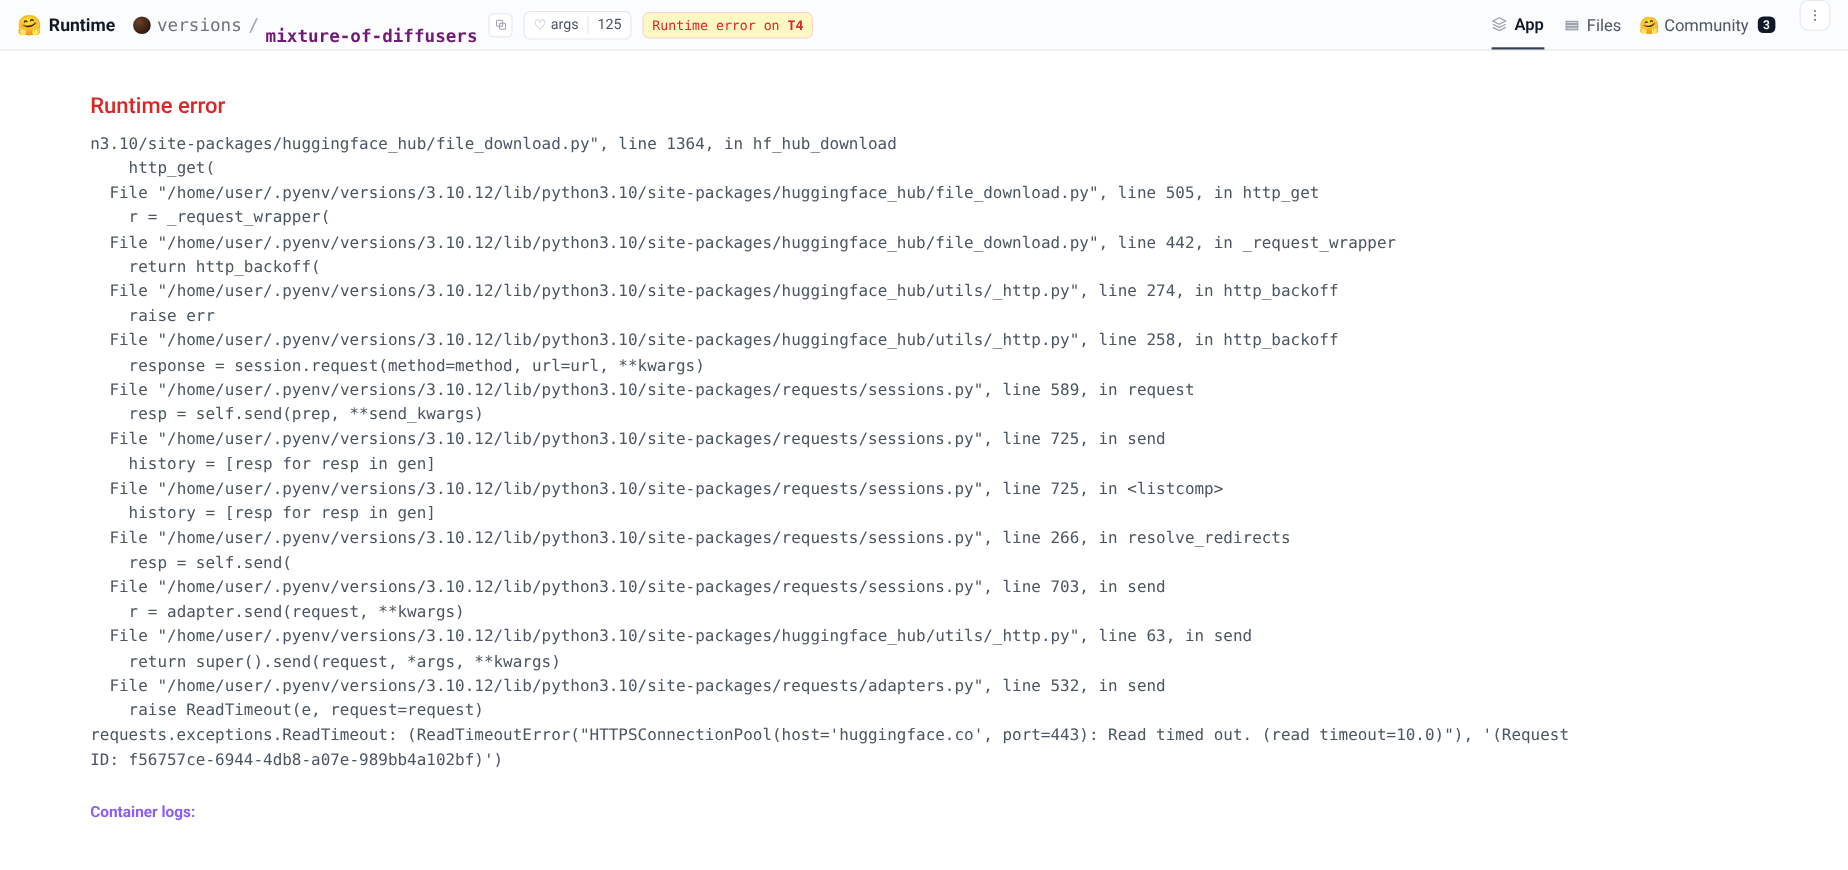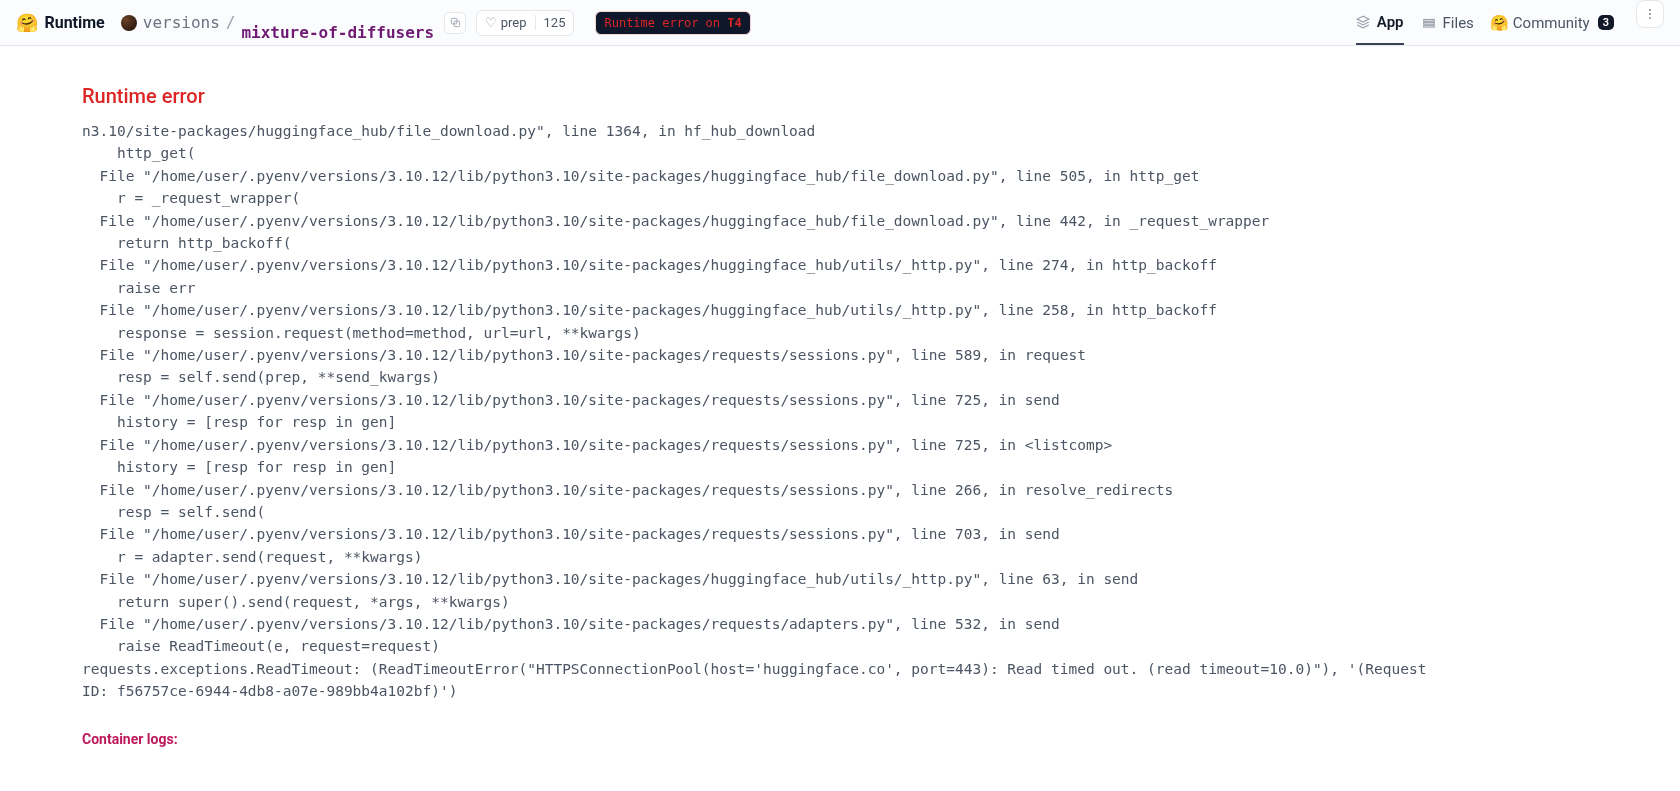--- a/index.html
+++ b/index.html
@@ -81,23 +81,23 @@
     cursor: pointer;
     color: #4b5563;
     font-size: 13px;
   }
   .like-count {
     padding: 0 8px;
     color: #4b5563;
     font-size: 13px;
   }
   .status-pill {
-    margin-left: 21px;
+    margin-left: 10px;
     border: 1px solid #f9d4d4;
-    background: #0f172a;
+    background: #fef9c3;
     color: #dc2626;
     font-family: ui-monospace, SFMono-Regular, Menlo, monospace;
     font-size: 12px;
     padding: 4px 8px;
     border-radius: 6px;
   }
   .status-hw { font-weight: 700; }
   .nav-right {
     margin-left: auto;
     display: flex;
@@ -155,21 +155,21 @@
     font-family: ui-monospace, SFMono-Regular, "SF Mono", Menlo, Consolas, monospace;
     font-size: 14.5px;
     line-height: 22.4px;
     color: #4b5563;
     white-space: pre-wrap;
     word-break: break-word;
   }
   .container-logs {
     font-weight: 700;
     font-size: 14px;
-    color: #be185d;
+    color: #8b5cf6;
     margin-top: 28px;
   }
   .heart { color: #9ca3af; }
   .hug-emoji { display:inline-block; }
 </style>
 </head>
 <body>
 
 <div class="topbar">
   <div class="logo-section">
@@ -186,21 +186,21 @@
       <svg width="11" height="11" viewBox="0 0 24 24" fill="none" stroke="currentColor" stroke-width="2">
           <rect x="9" y="9" width="12" height="12" rx="2"></rect>
           <rect x="3" y="3" width="12" height="12" rx="2"></rect>
         </svg>
     </button>
   </div>
 
   <div class="like-pill">
     <div class="like-left">
       <span class="heart">♡</span>
-      <span>prep</span>
+      <span>args</span>
     </div>
     <div class="like-count">125</div>
   </div>
 
   <div class="status-pill">
     <span>Runtime error on </span><span class="status-hw">T4</span>
   </div>
 
   <div class="nav-right">
     <div class="nav-item active">

